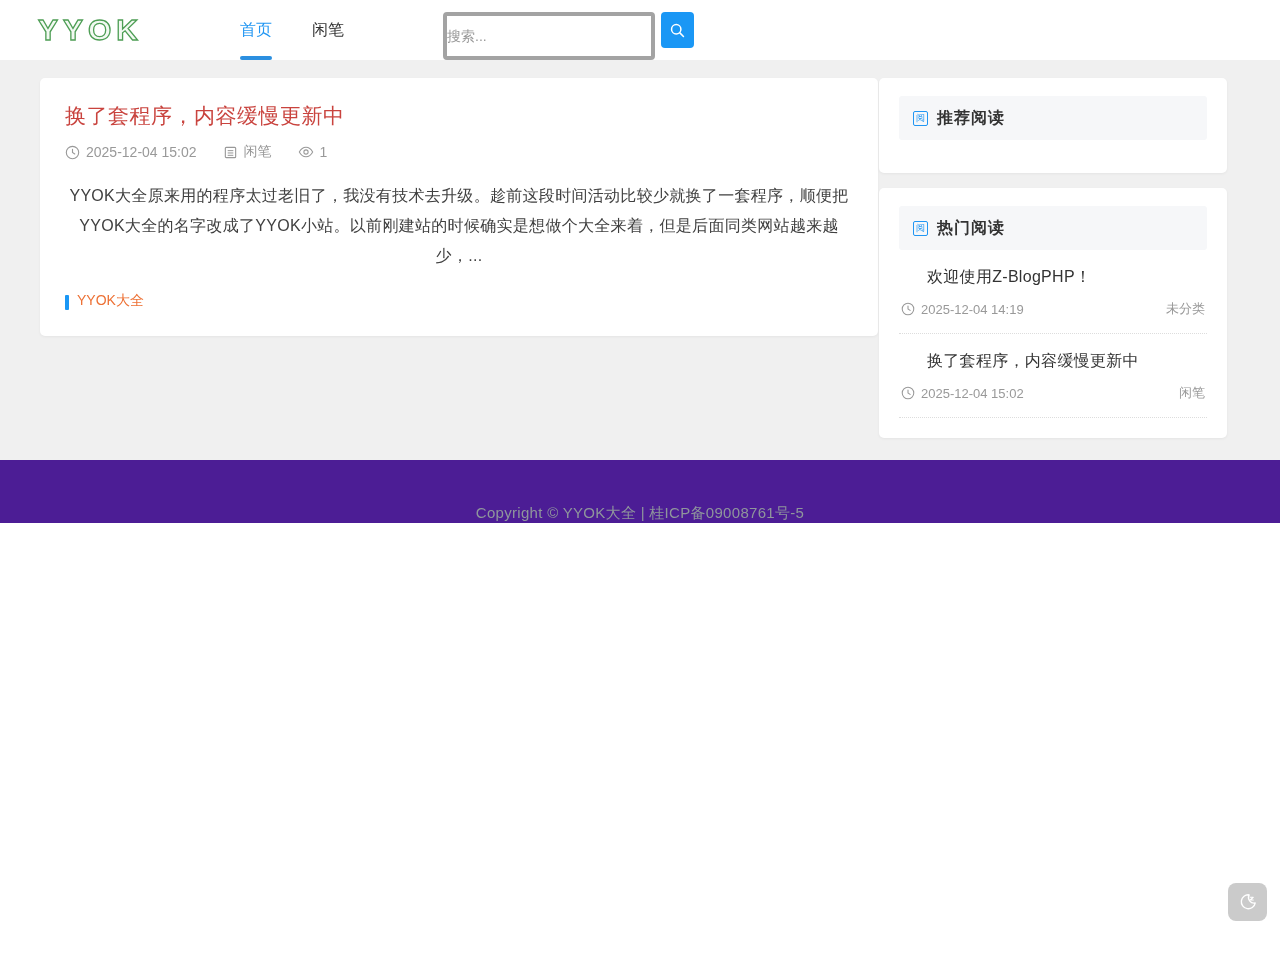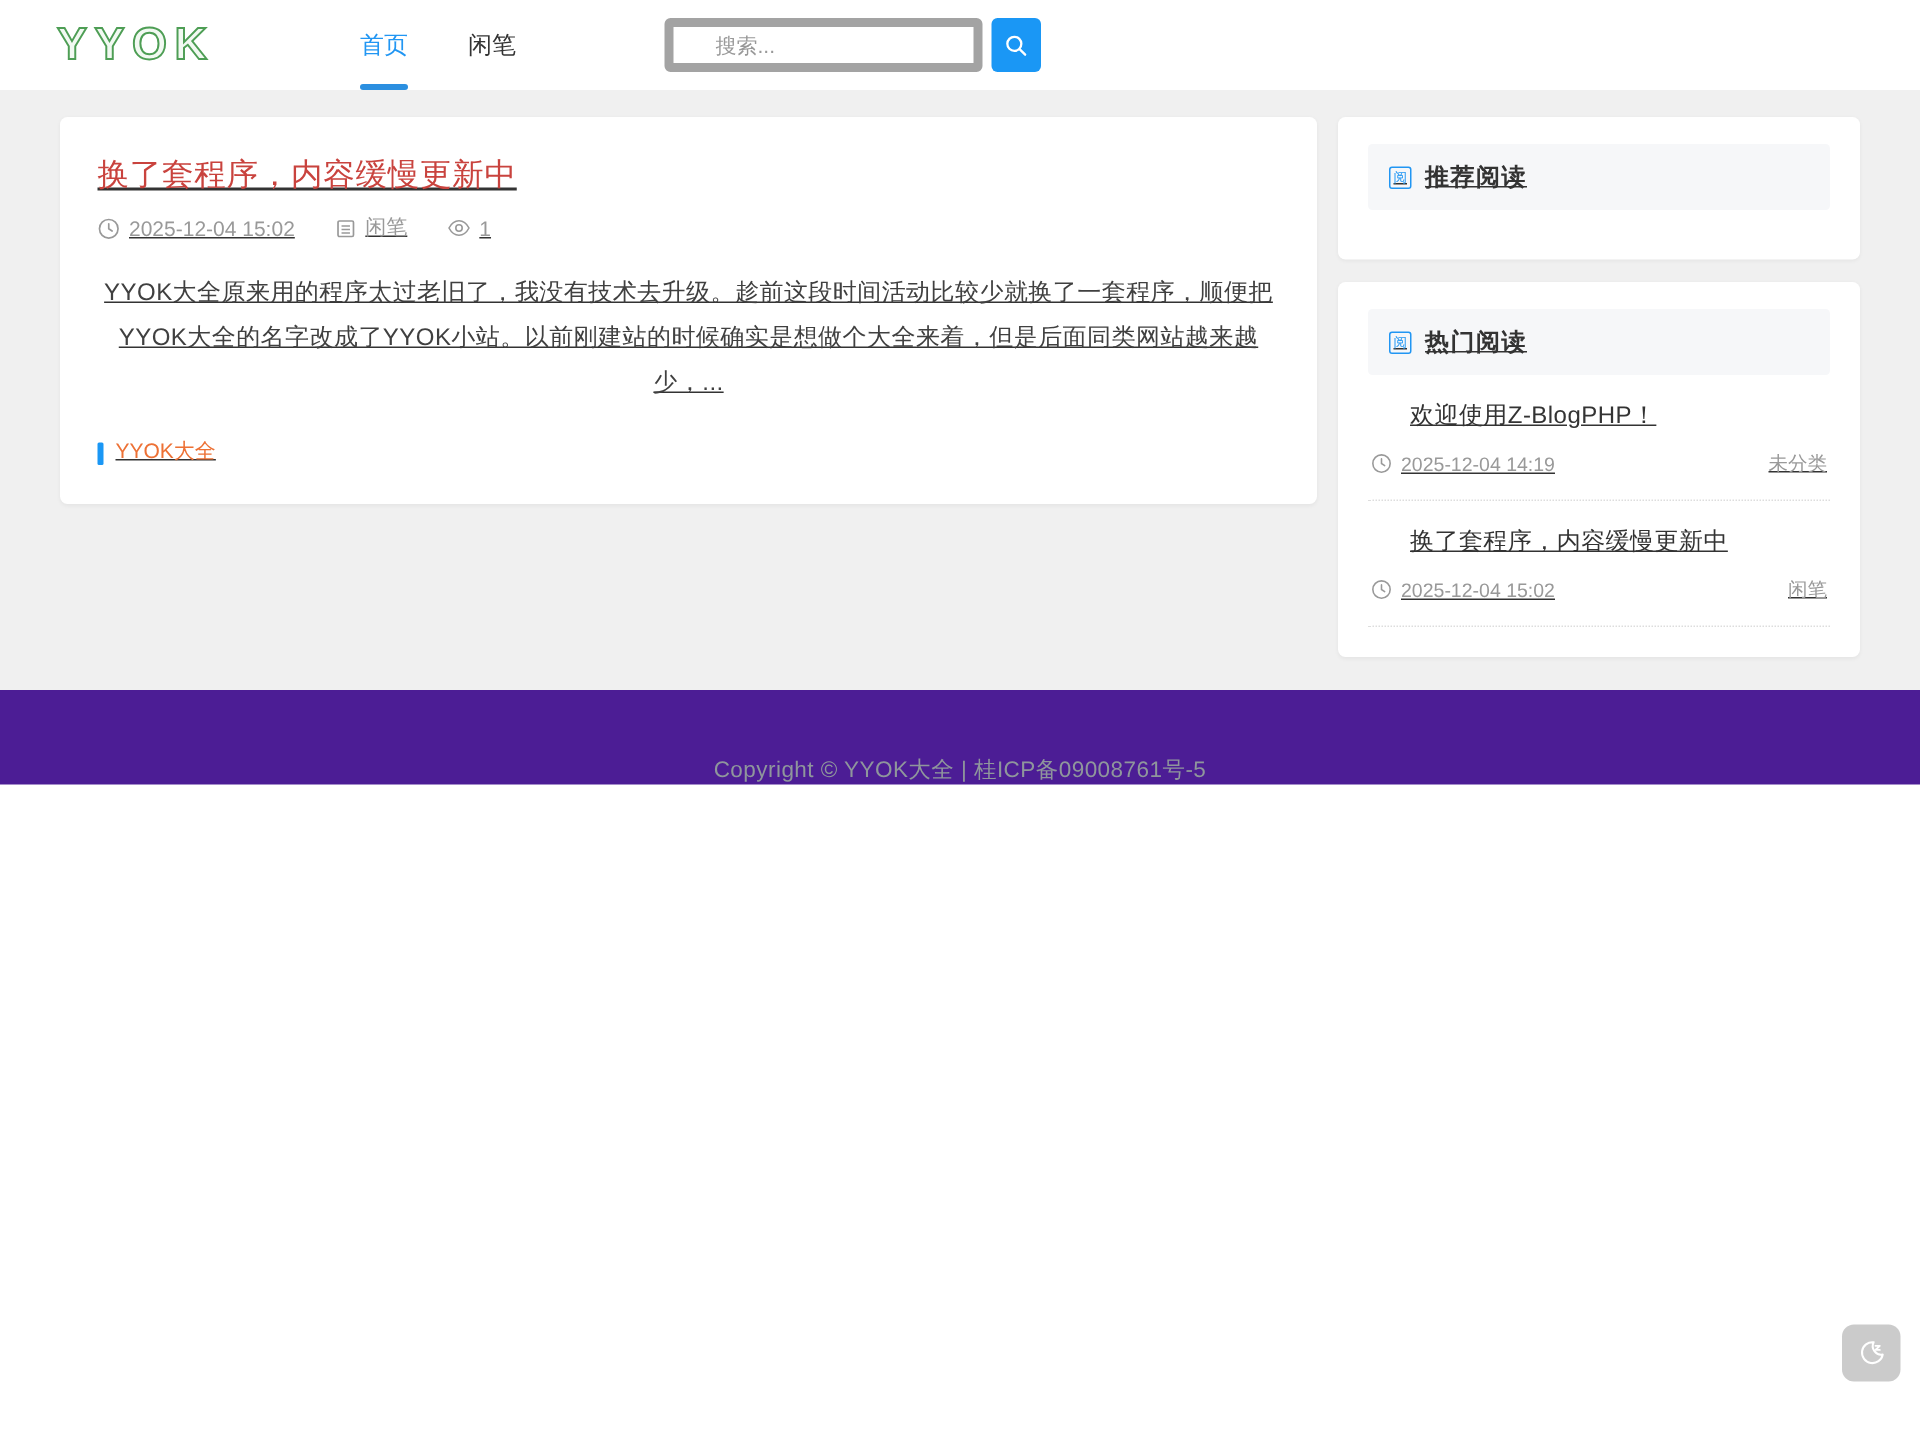--- a/index.html
+++ b/index.html
@@ -23,34 +23,34 @@
     position:relative; height:60px; display:flex; align-items:center;
     font-size:16px; color:#333; cursor:pointer;
   }
   .nav-item.active { color:#2196f3; }
   .nav-item.active::after {
     content:""; position:absolute; left:0; bottom:0;
     width:32px; height:4px; border-radius:3px; background:#2b8fe0;
   }
   .search-wrap { position:absolute; left:443px; top:12px; display:flex; }
   .search-input {
-    width:212px; height:36px; border:6px solid #a3a3a3; border-radius:4px;
-    padding:0 28px; font-size:14px; color:#333; outline:none; background:#fff;
+    width:212px; height:48px; border:4px solid #a3a3a3; border-radius:4px;
+    padding:0 0; font-size:14px; color:#333; outline:none; background:#fff;
     font-family:inherit;
   }
   .search-input::placeholder { color:#999; }
   .search-btn {
     width:33px; height:36px; margin-left:6px; border:none; border-radius:4px;
     background:#1a97f5; display:flex; align-items:center; justify-content:center;
     cursor:pointer;
   }
 
   
   .page-body { background:#f0f0f0; padding:18px 40px 22px; }
-  .columns { display:flex; align-items:flex-start; gap:14px;text-decoration:underline; }
+  .columns { display:flex; align-items:flex-start; gap:1px; }
 
   .card {
     background:#fff; border-radius:5px;
     box-shadow:0 1px 3px rgba(0,0,0,0.05);
   }
 
   
   .post-card { width:838px; padding:24px 25px 26px; }
   .post-title {
     font-size:21px; font-weight:500; color:#c9433e; cursor:pointer;

